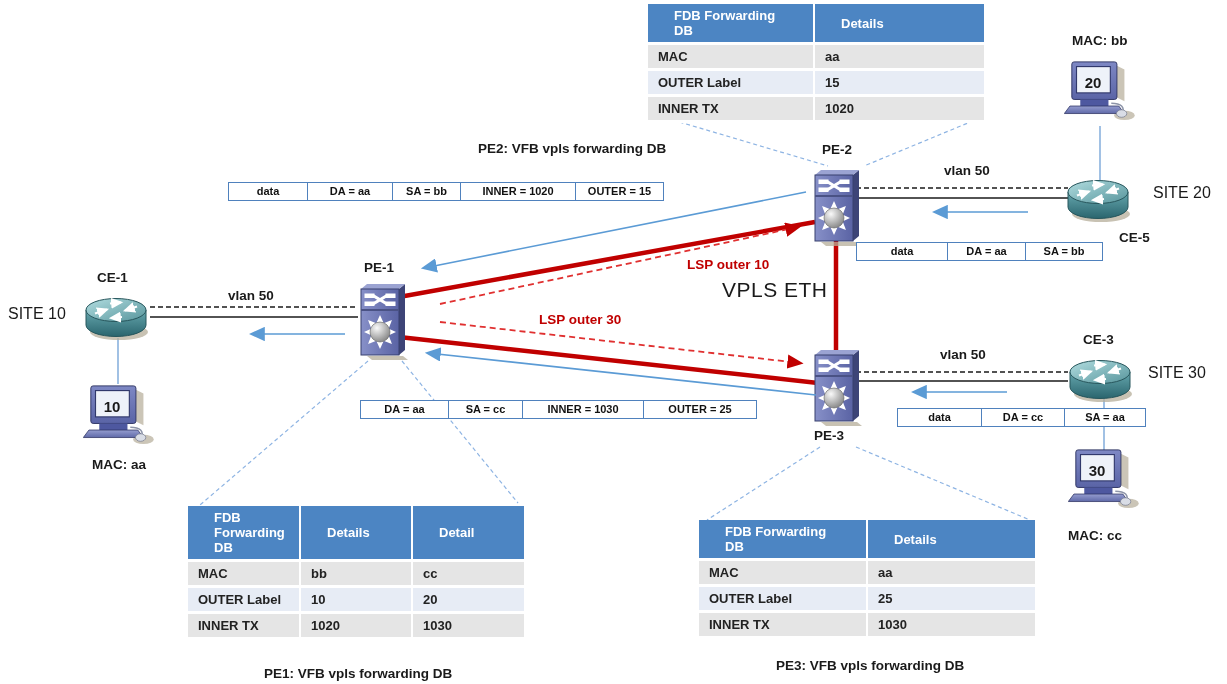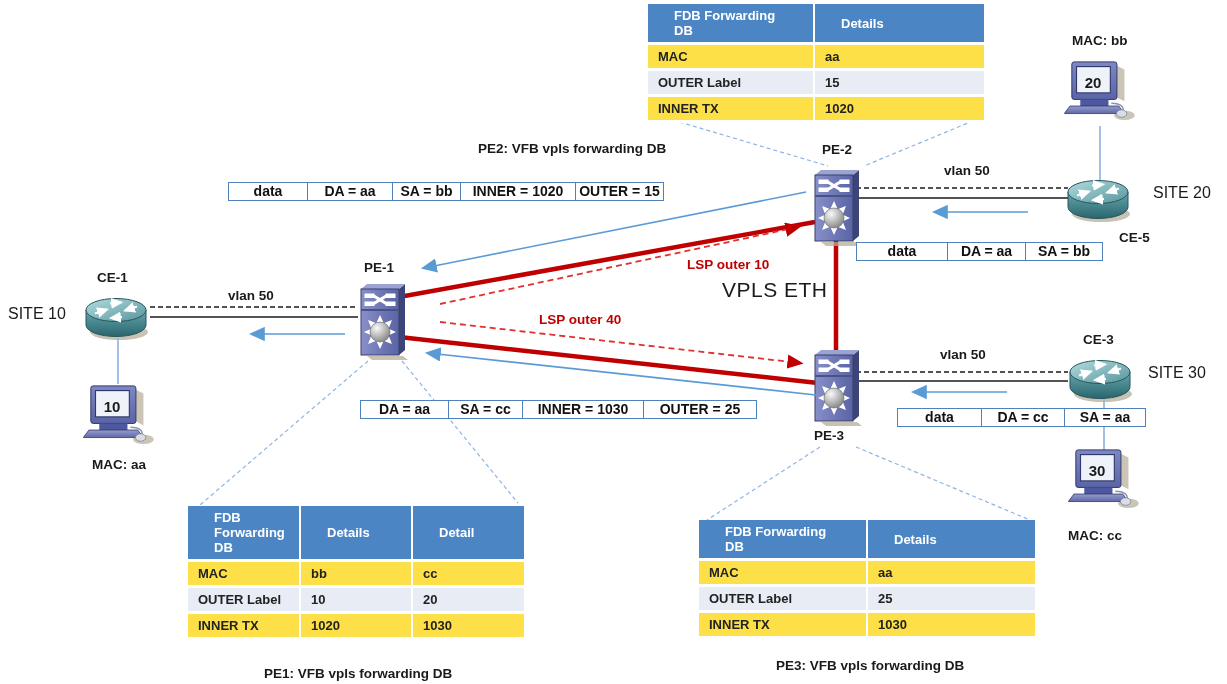--- a/index.html
+++ b/index.html
@@ -9,28 +9,28 @@
   }
   svg.overlay{position:absolute;left:0;top:0;width:1227px;height:684px;}
   .lbl{position:absolute;white-space:nowrap;font-size:13.5px;font-weight:600;color:#1a1a1a;}
   .lbl.big{font-size:16px;font-weight:400;}
   .lbl.huge{font-size:21px;font-weight:500;letter-spacing:.5px;}
   .lbl.red{color:#c00000;}
   .lbl.cap{font-weight:600;margin-top:12px;}
   .pcnum{position:absolute;width:34px;height:24px;line-height:24px;text-align:center;
          font-size:15px;font-weight:700;color:#1a1a1a;}
   .packet{position:absolute;display:flex;background:#fff;border:1.6px solid #4f81bd;}
-  .pcell{border-right:1.6px solid #4f81bd;text-align:center;font-size:14px;
+  .pcell{border-right:1.6px solid #4f81bd;text-align:center;font-size:11px;
          height:17px;line-height:17px;font-weight:600;color:#111;overflow:hidden;}
   .pcell:last-child{border-right:none;}
   .fdb{position:absolute;border-collapse:collapse;table-layout:fixed;}
   .fdb th{background:#4c85c3;color:#fff;font-size:13px;font-weight:700;text-align:left;
           padding:4px 26px;border-right:2.5px solid #fff;border-bottom:3px solid #fff;}
   .fdb td{font-size:13px;font-weight:600;color:#222;padding:4px 10px;
-          border-right:2.5px solid #fff;border-bottom:3px solid #fff;background:#fde047;}
+          border-right:2.5px solid #fff;border-bottom:3px solid #fff;background:#e5e5e5;}
   .fdb tr>*:last-child{border-right:none;}
   .fdb tbody tr:nth-child(even) td{background:#e7ecf5;}
 </style>
 </head>
 <body>
 
 <div class="canvas">
 
   <svg class="overlay" xmlns="http://www.w3.org/2000/svg" xmlns:xlink="http://www.w3.org/1999/xlink" viewBox="0 0 1227 684">
     <defs>
@@ -175,21 +175,21 @@
   <div class="lbl" style="left:97px;top:270px">CE-1</div>
   <div class="lbl" style="left:1119px;top:230px">CE-5</div>
   <div class="lbl" style="left:1083px;top:332px">CE-3</div>
   <div class="lbl" style="left:364px;top:260px">PE-1</div>
   <div class="lbl" style="left:822px;top:142px">PE-2</div>
   <div class="lbl" style="left:814px;top:428px">PE-3</div>
   <div class="lbl" style="left:228px;top:288px">vlan 50</div>
   <div class="lbl" style="left:944px;top:163px">vlan 50</div>
   <div class="lbl" style="left:940px;top:347px">vlan 50</div>
   <div class="lbl red" style="left:687px;top:257px">LSP outer 10</div>
-  <div class="lbl red" style="left:539px;top:312px">LSP outer 40</div>
+  <div class="lbl red" style="left:539px;top:312px">LSP outer 30</div>
   <div class="lbl huge" style="left:722px;top:278px">VPLS ETH</div>
   <div class="lbl" style="left:92px;top:457px">MAC: aa</div>
   <div class="lbl" style="left:1072px;top:33px">MAC: bb</div>
   <div class="lbl" style="left:1068px;top:528px">MAC: cc</div>
 
   <div class="pcnum" style="left:95px;top:395px">10</div>
   <div class="pcnum" style="left:1076px;top:71px">20</div>
   <div class="pcnum" style="left:1080px;top:459px">30</div>
 
   <div class="packet" style="left:228px;top:182px">

